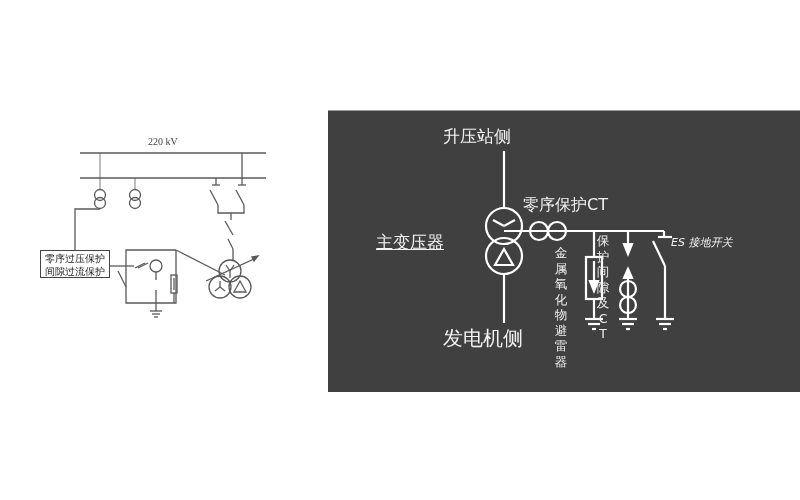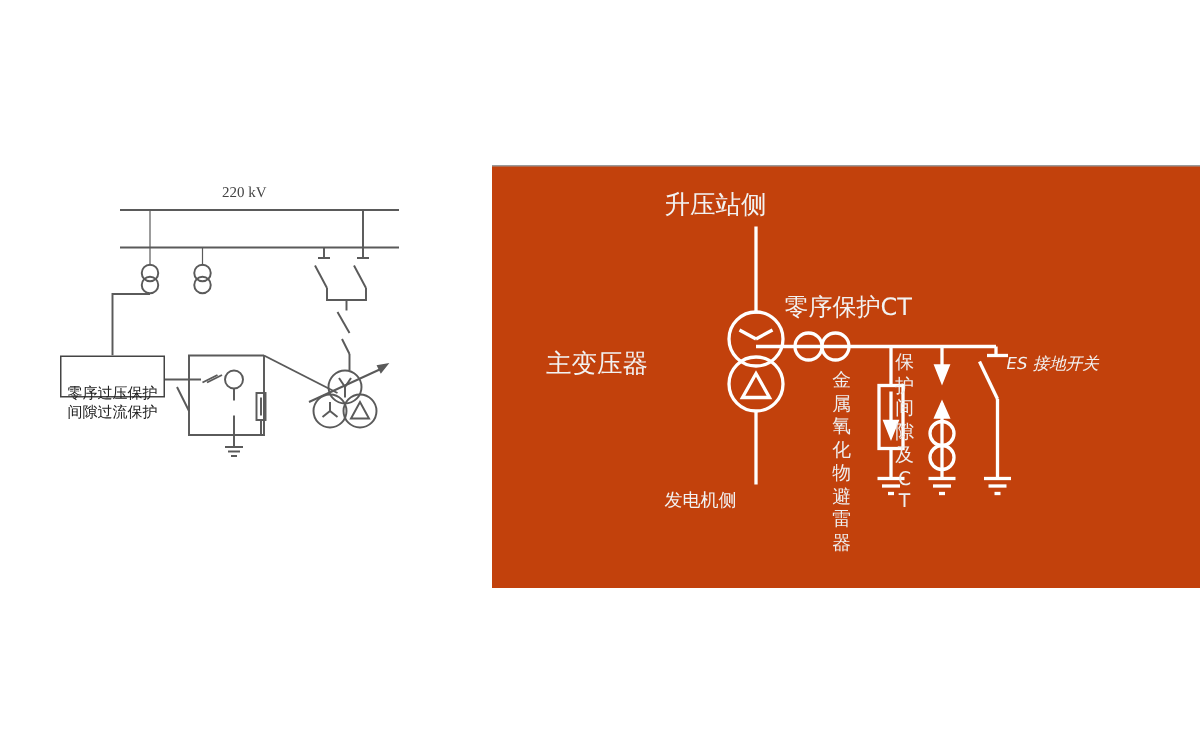--- a/index.html
+++ b/index.html
@@ -1,40 +1,40 @@
 <!DOCTYPE html>
 <html><head>
 <meta charset="utf-8">
 <style>
   html, body { margin: 0; padding: 0; }
   body {
     width: 800px; height: 500px; background: #ffffff; position: relative; overflow: hidden;
     font-family: "DejaVu Sans", sans-serif;
   }
-  .fig-left { position: absolute; left: 0; top: 0; width: 320px; height: 403px; }
+  .fig-left { position: absolute; left: 0; top: 13px; width: 320px; height: 403px; }
   .fig-left svg { position: absolute; left: 0; top: 0; }
   .lbl { position: absolute; white-space: nowrap; color: #333; }
   .volt { left: 148px; top: 123px; font-family: "Liberation Serif", serif; font-size: 10px; color: #444; }
   .prot-box {
     position: absolute; left: 40px; top: 237px; width: 70px; height: 28px;
     border: 1px solid #444; background: #fff; font-size: 10px; line-height: 13px;
-    text-align: center; color: #222; padding-top: 18px; box-sizing: border-box;
+    text-align: center; color: #222; padding-top: 1px; box-sizing: border-box;
   }
   .cap-cn { left: 93px; top: 313px; font-size: 10px; color: #555; letter-spacing: 1px; }
   .cap-en { left: 71px; top: 330px; font-family: "Liberation Serif", serif; font-size: 10.5px; color: #555; letter-spacing: 0.6px; }
 
   .fig-right {
     position: absolute; left: 328px; top: 110px; width: 472px; height: 281px;
-    background: #c2410c; border-top: 1px solid #9a9a9a;
+    background: #404040; border-top: 1px solid #9a9a9a;
   }
   .fig-right svg { position: absolute; left: 0; top: 0; }
   .rl { position: absolute; color: #f2f2f2; white-space: nowrap; }
   .r-top { left: 115px; top: 14px; font-size: 17px; }
-  .r-bot { left: 115px; top: 214px; font-size: 12px; }
-  .r-main { left: 36px; top: 120px; font-size: 17px; }
+  .r-bot { left: 115px; top: 214px; font-size: 20px; }
+  .r-main { left: 48px; top: 120px; font-size: 17px; text-decoration: underline; }
   .r-ct { left: 195px; top: 84px; font-size: 16px; }
   .r-es { left: 343px; top: 124px; font-size: 11px; font-style: italic; }
   .vert { position: absolute; color: #eeeeee; width: 14px; text-align: center; line-height: 15.5px; font-size: 12.5px; }
   .r-moa { left: 226px; top: 134px; }
   .r-gap { left: 268px; top: 122px; }
   .vert span { display: block; }
 </style>
 </head>
 <body>
 

